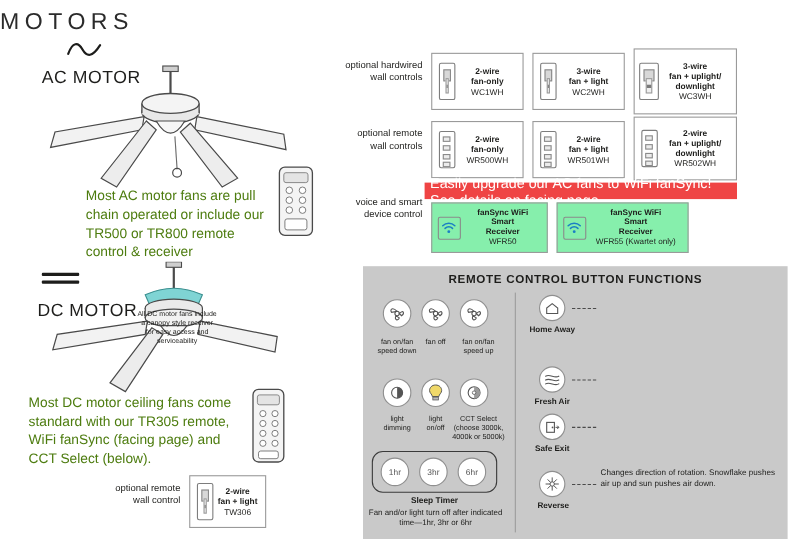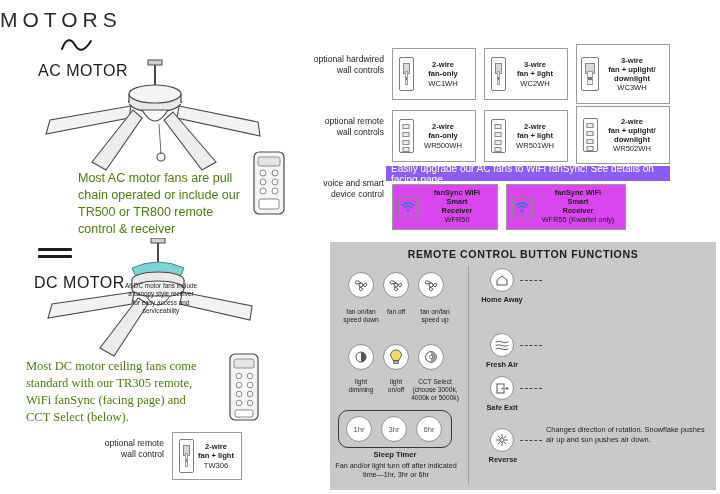--- a/index.html
+++ b/index.html
@@ -167,21 +167,21 @@
   }
   .remote-plate .d1 { top: 4px; }
   .remote-plate .d2 { top: 12px; }
   .remote-plate .d3 { top: 20px; }
   .remote-plate .d4 { top: 27px; }
 
   
   .wifi-card {
     position: absolute;
     border: 1px solid #9a9a9a;
-    background: #d946ef;
+    background: #86efac;
     box-sizing: border-box;
     display: flex;
     align-items: center;
     padding: 3px 3px;
   }
   .wifi-card .icon {
     width: 24px;
     flex: 0 0 24px;
     display: flex;
     align-items: center;
@@ -196,23 +196,23 @@
   .wifi-card .txt .bold { font-weight: bold; display: block; }
   .wifi-box {
     width: 19px; height: 19px;
     border: 1px solid #8a8a8a;
     border-radius: 2px;
     display: flex; align-items: center; justify-content: center;
   }
   
   .banner {
     position: absolute;
-    background: #8b5cf6;
+    background: #ef4444;
     color: #fff;
-    font-size: 10px;
+    font-size: 13px;
     display: flex;
     align-items: center;
     justify-content: center;
     padding: 0 5px;
     box-sizing: border-box;
   }
   
   .panel {
     position: absolute;
     background: #c9c9c9;
@@ -383,21 +383,21 @@
       <circle cx="17" cy="33" r="2.8" fill="#fff" stroke="#6d6d6d" stroke-width="0.8"></circle>
       <circle cx="28" cy="33" r="2.8" fill="#fff" stroke="#6d6d6d" stroke-width="0.8"></circle>
       <circle cx="17" cy="42" r="2.8" fill="#fff" stroke="#6d6d6d" stroke-width="0.8"></circle>
       <circle cx="28" cy="42" r="2.8" fill="#fff" stroke="#6d6d6d" stroke-width="0.8"></circle>
       <circle cx="17" cy="51" r="2.8" fill="#fff" stroke="#6d6d6d" stroke-width="0.8"></circle>
       <circle cx="28" cy="51" r="2.8" fill="#fff" stroke="#6d6d6d" stroke-width="0.8"></circle>
       <rect x="13" y="58" width="18" height="7" rx="2" fill="#fff" stroke="#6d6d6d" stroke-width="0.8"></rect>
     </svg>
   </div>
 
-  <div class="blurb" style="left:26px; top:358px; width:186px;font-family:Liberation Serif, serif;">Most DC motor ceiling fans come standard with our TR305 remote, WiFi fanSync (facing page) and CCT Select (below).</div>
+  <div class="blurb" style="left:26px; top:358px; width:186px;">Most DC motor ceiling fans come standard with our TR305 remote, WiFi fanSync (facing page) and CCT Select (below).</div>
 
   <div class="row-label" style="left: 82px; top: 438px; width: 82px; white-space: pre-line;" style2="">optional remote
 wall control</div>
   <div class="card" style="left:172px; top:432px; width:70px; height:48px;">
     <div class="sw">
       <div class="plate">
           <div class="toggle"></div>
           <div class="slider"></div>
         </div>
     </div>

